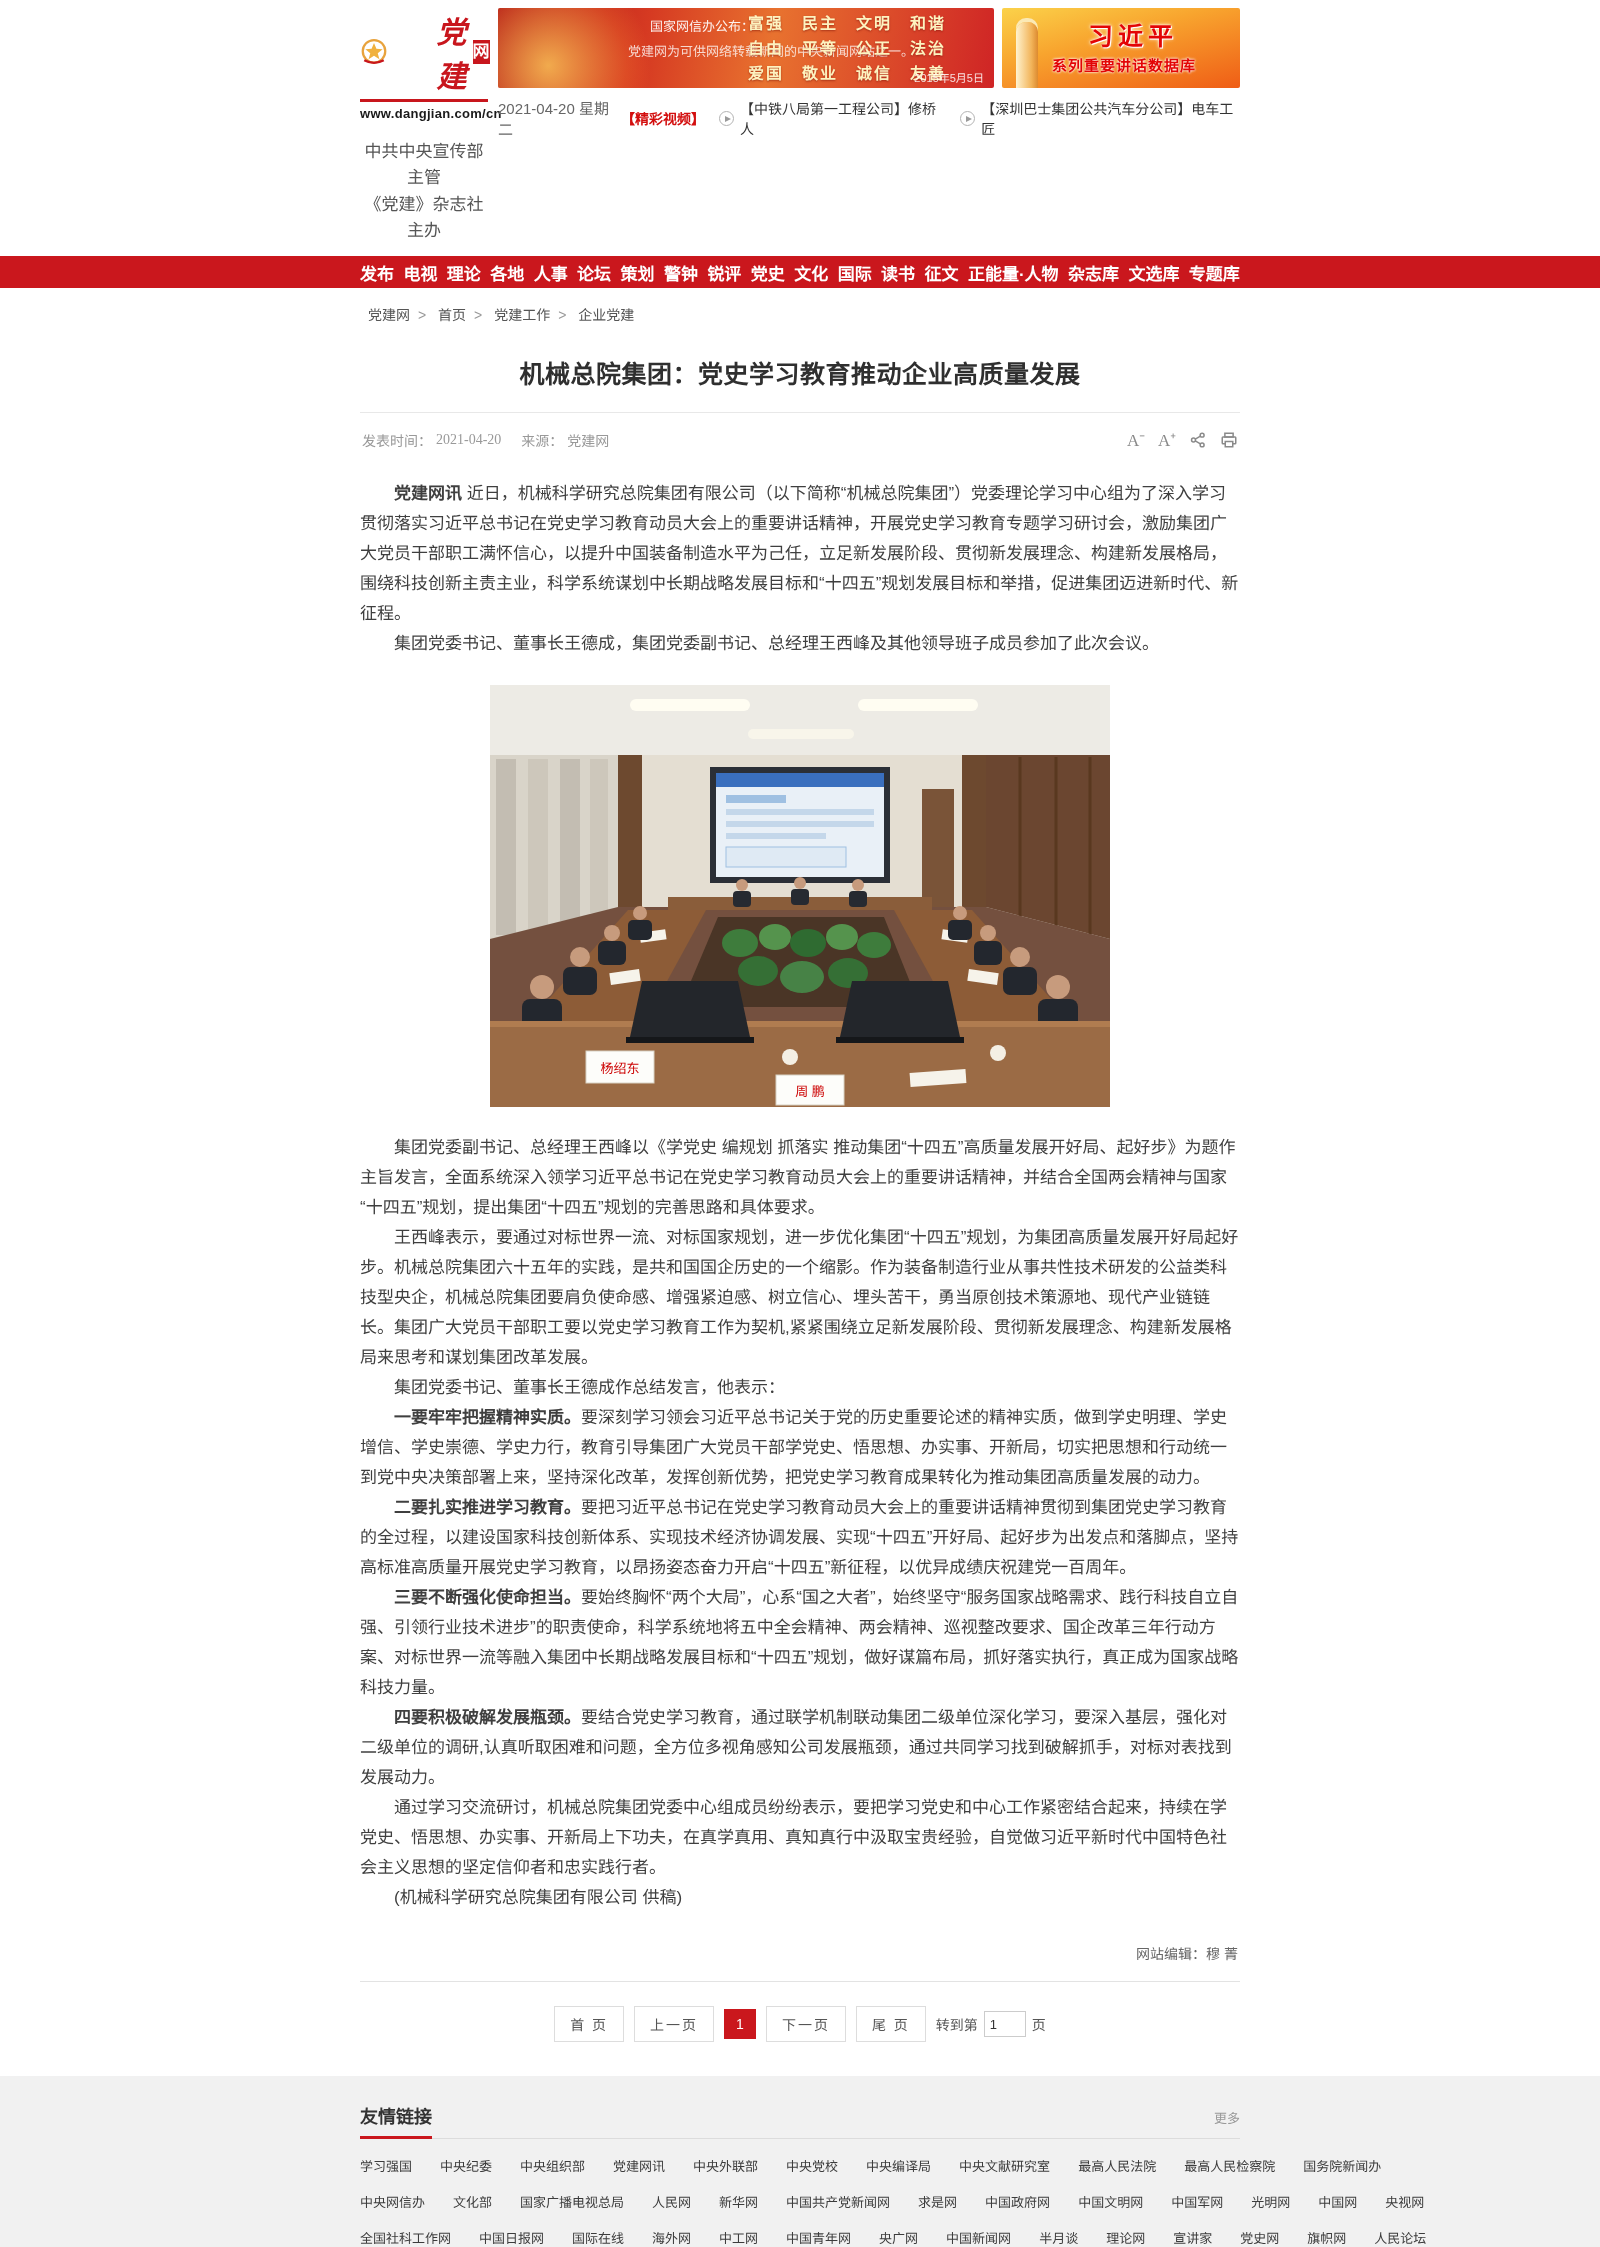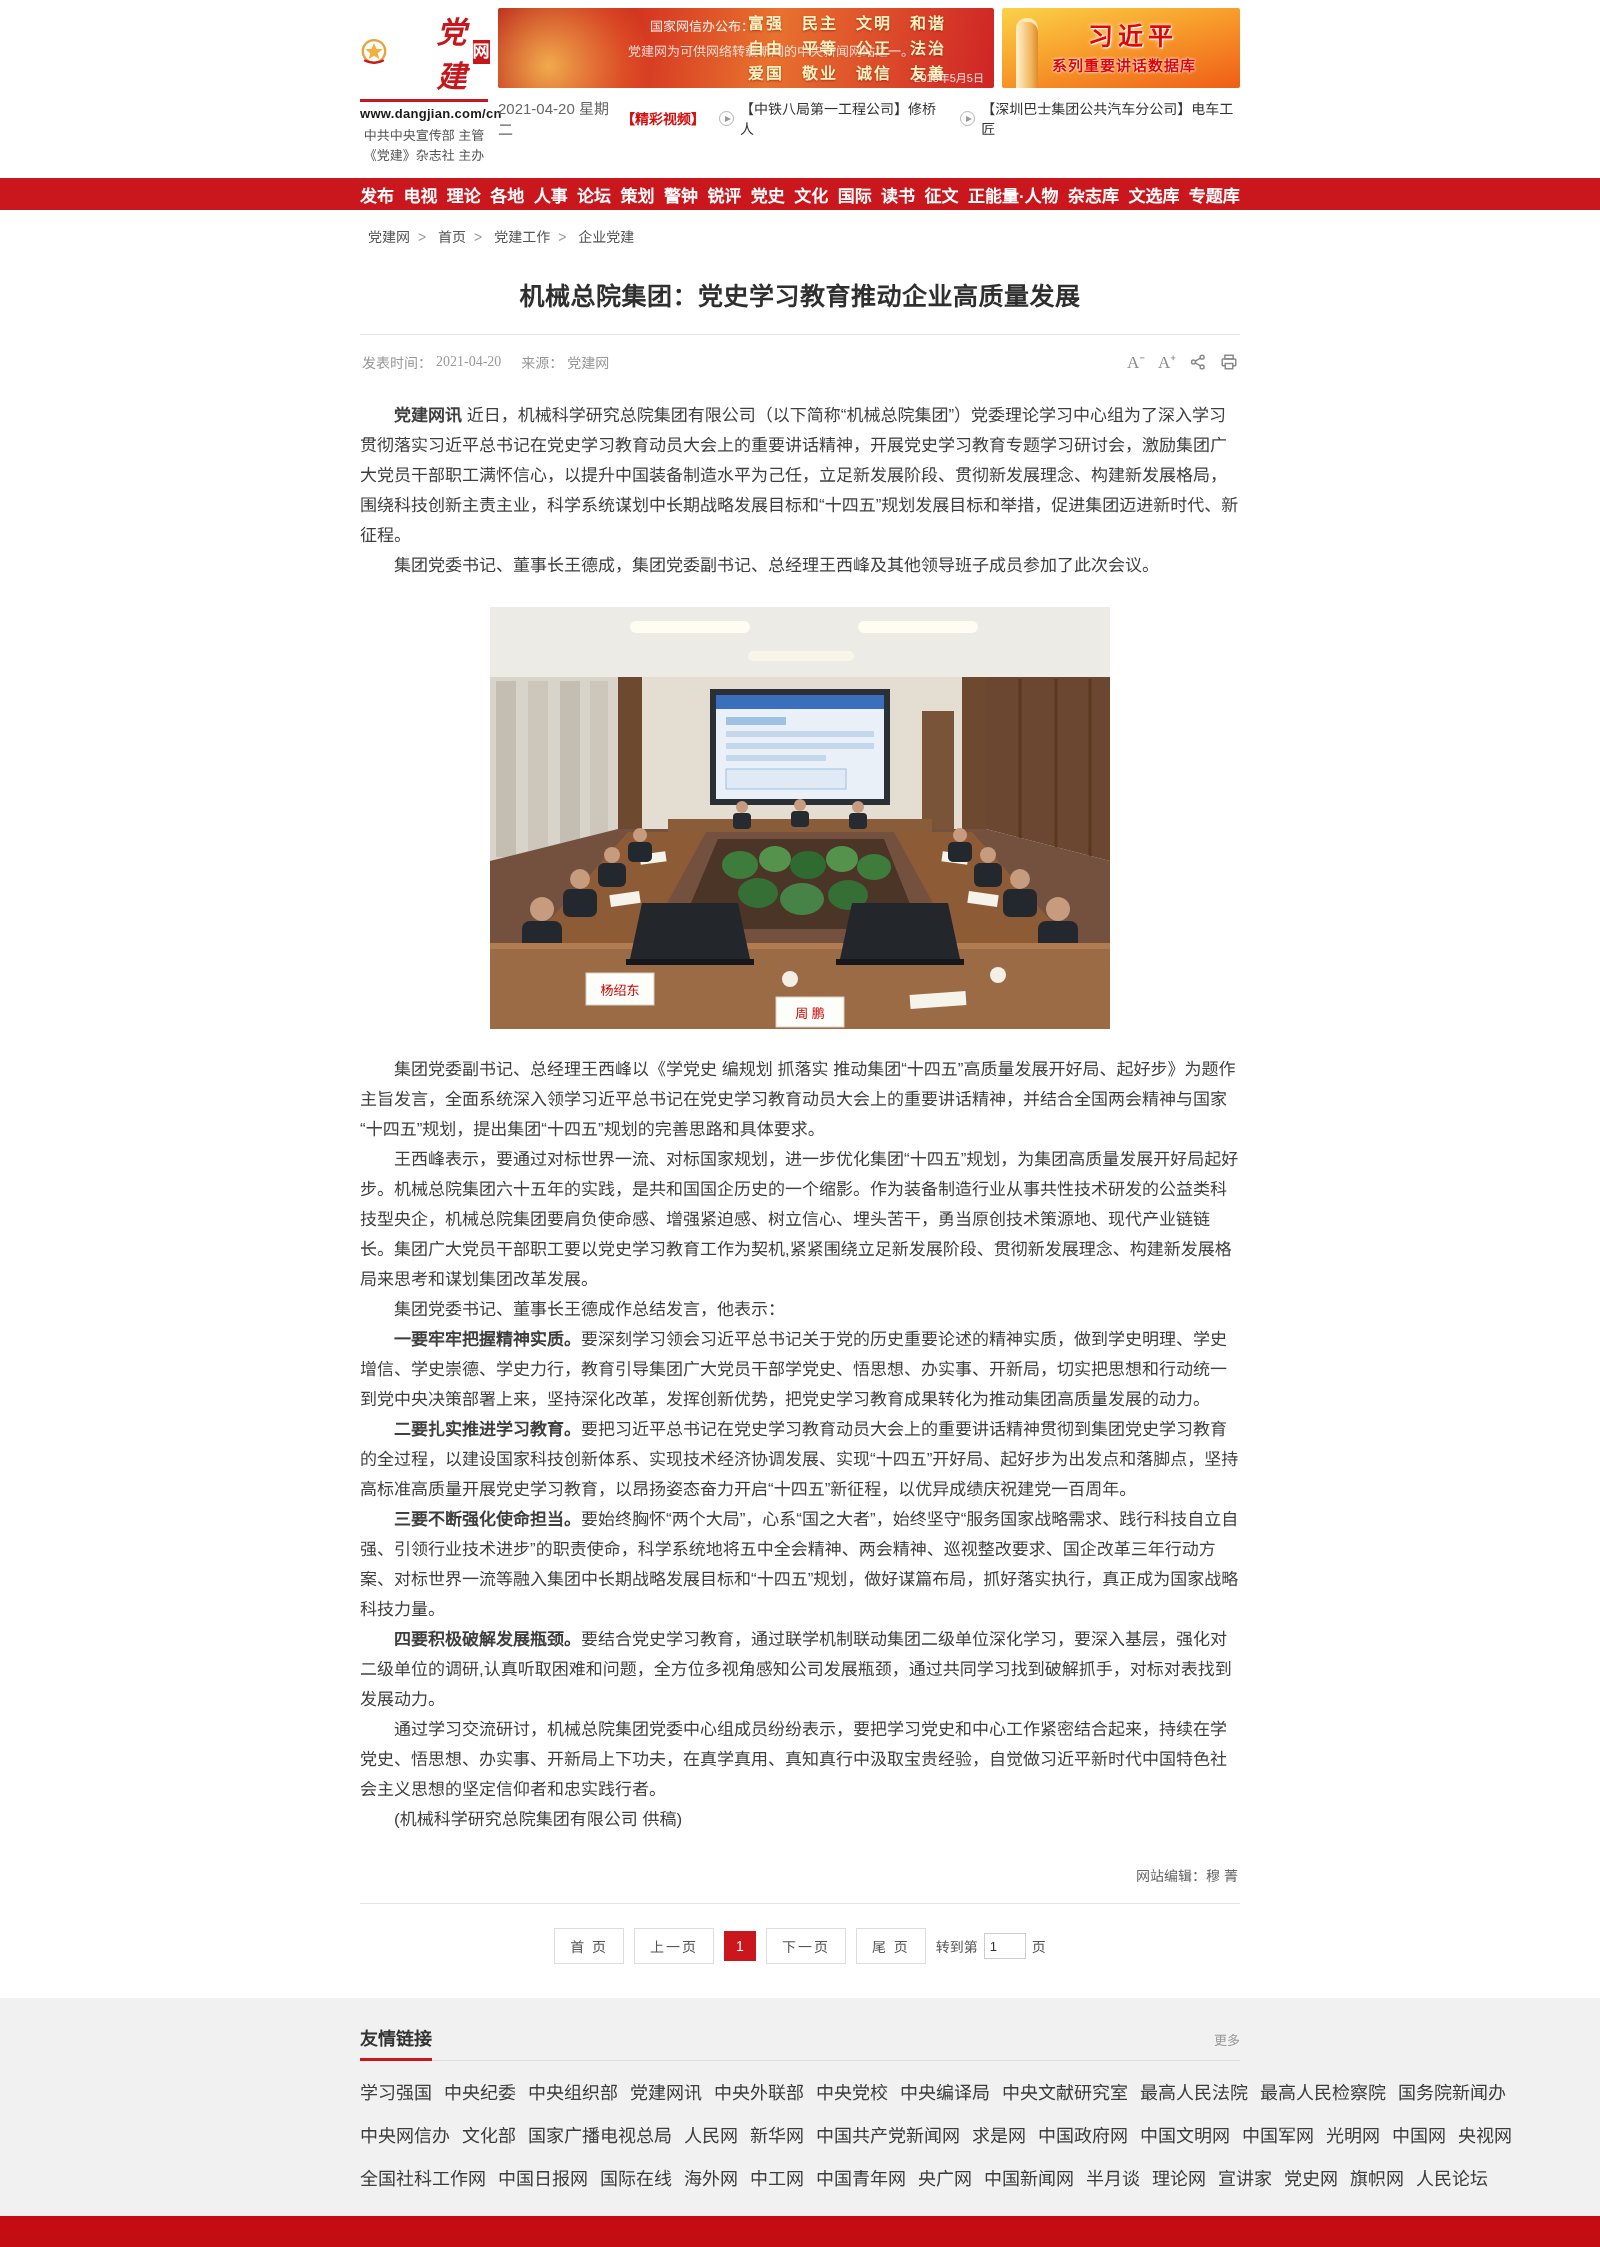--- a/index.html
+++ b/index.html
@@ -11,21 +11,21 @@
   
   .site-header { padding-top:8px; background:#fff; }
   .header-inner { display:flex; gap:10px; align-items:flex-start; }
   .logo-block { width:128px; flex:none; text-align:center; }
   .logo-row { display:flex; align-items:center; justify-content:center; gap:3px; }
   .emblem { width:30px; height:30px; display:inline-block; }
   .logo-cn { font-family:"DejaVu Serif","Liberation Serif",serif; font-style:italic; font-weight:bold; font-size:30px; color:#c8161d; letter-spacing:1px;margin-left:45px; }
   .logo-net { display:inline-block; background:#c8161d; color:#fff; font-size:17px; font-weight:bold; width:24px; height:24px; line-height:24px; text-align:center; margin-left:2px; }
   .logo-rule { height:3px; background:#c8161d; margin:3px 0 4px; }
   .logo-url { font-size:13px; font-weight:bold; color:#1a1a1a; letter-spacing:.3px; }
-  .sponsor { margin-top:5px; font-size:13px; color:#555; line-height:1.55; }
+  .sponsor { margin-top:18px; font-size:17px; color:#555; line-height:1.55; }
   .header-right { flex:1; min-width:0; }
   .banners { display:flex; gap:8px; height:80px; }
   .banner-center { flex:1; position:relative; overflow:hidden; border-radius:2px;
     background:linear-gradient(100deg,#a80f16 0%,#d63a22 30%,#e8722f 55%,#cf2425 100%); }
   .tiananmen { position:absolute; left:0; top:0; bottom:0; width:180px;
     background:radial-gradient(circle at 28% 72%, rgba(255,205,90,.8), rgba(255,140,50,.25) 55%, transparent 72%); }
   .bc-notice1 { position:absolute; left:152px; top:8px; font-size:13px; color:rgba(255,255,255,.92); }
   .bc-notice2 { position:absolute; left:130px; top:33px; font-size:13px; color:rgba(255,255,255,.78); white-space:nowrap; }
   .bc-values { position:absolute; left:250px; top:3px; right:8px; }
   .values-row { font-weight:bold; font-size:16px; line-height:25px; color:#fdf3c0; letter-spacing:2px; text-shadow:0 1px 2px rgba(120,15,8,.55); white-space:nowrap; }
@@ -78,21 +78,21 @@
   .pg-current { background:#ca171d; color:#fff; padding:7px 12px; }
   .pg-goto { display:inline-flex; align-items:center; gap:6px; }
   .pg-input { width:42px; height:26px; border:1px solid #ccc; font-size:13px; padding:0 5px; color:#333; }
 
   
   .friend-links { background:#f1f1f1; padding:26px 12px 26px; }
   .fl-head { display:flex; align-items:baseline; border-bottom:1px solid #dcdcdc; padding-bottom:10px; position:relative; }
   .fl-title { font-size:18px; font-weight:bold; color:#333; position:relative; }
   .fl-title::after { content:""; position:absolute; left:0; bottom:-11px; width:100%; height:3px; background:#ca171d; }
   .fl-more { margin-left:auto; font-size:13px; color:#999; }
-  .fl-row { display:flex; gap:12px; padding-top:17px; font-size:18px; color:#3c3c3c; white-space:nowrap; }
+  .fl-row { display:flex; gap:28px; padding-top:17px; font-size:13px; color:#3c3c3c; white-space:nowrap; }
 
   
   .site-footer { background:#c30d13; color:#fff; padding:36px 0 30px; }
   .about-title { font-size:18px; font-weight:bold; margin-bottom:24px; }
 </style>
 </head>
 <body>
 
 <header class="site-header">
   <div class="container header-inner">

